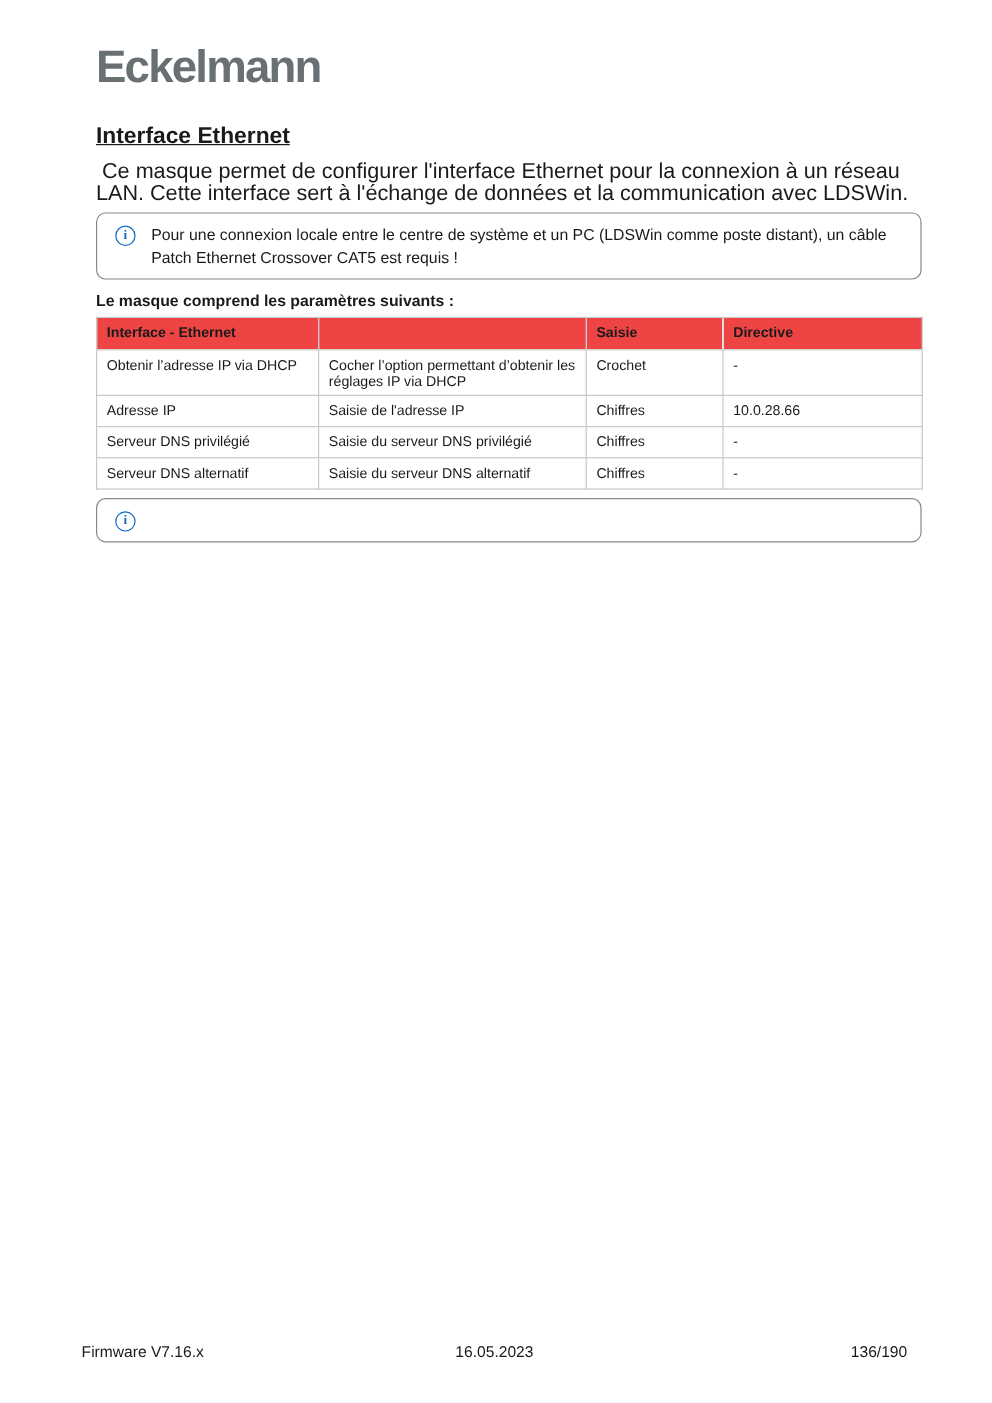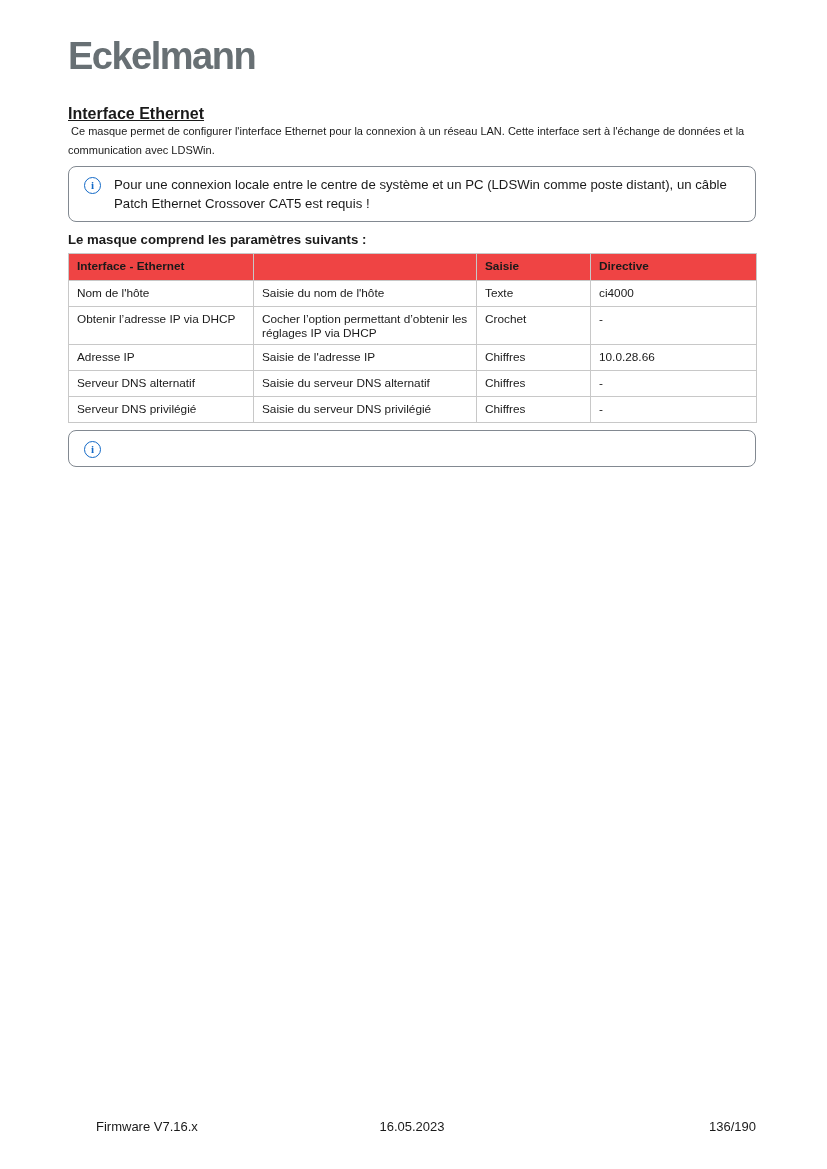--- a/index.html
+++ b/index.html
@@ -6,40 +6,41 @@
   .page {
     position:relative;
     width:827px; height:1169px;
     background:#ffffff;
     font-family:"Liberation Sans", sans-serif;
     color:#1a1a1a;
     overflow:hidden;
   }
   .content {
     position:absolute;
-    left:68px; top:0;
+    left:80px; top:0;
     width:688px;
   }
   .logo {
     margin-top:36px;
     font-size:38px;
     line-height:40px;
     font-weight:bold;
     letter-spacing:-1.5px;
     color:#687074;
   }
   .doc-heading {
     margin-top:29px;
-    font-size:16px;
+    font-size:19px;
     font-weight:bold;
     text-decoration:underline;
     line-height:17px;
   }
   .intro {
-    font-size:11px;
+    margin-top:11px;
+    font-size:18px;
     line-height:19px;
     white-space:pre-wrap;
   }
   .note-box {
     margin-top:6px;
     border:1.5px solid #828991;
     border-radius:8px;
     padding:8px 14px 8px 15px;
     display:flex;
     gap:13px;
@@ -93,21 +94,21 @@
   .note-box.second { margin-top:7px; }
   .footer {
     position:absolute;
     left:68px; right:71px;
     top:1119px;
     display:grid;
     grid-template-columns:1fr auto 1fr;
     font-size:13px;
     line-height:16px;
   }
-  .footer .f-left  { text-align:left;margin-left:28px; }
+  .footer .f-left  { text-align:left; }
   .footer .f-center{ text-align:center; }
   .footer .f-right { text-align:right; }
 </style>
 </head>
 <body>
 
 <div class="page">
   <div class="content">
 
     <div class="logo">Eckelmann</div>
@@ -132,47 +133,41 @@
       </colgroup>
       <thead>
         <tr>
           <th>Interface - Ethernet</th>
           <th></th>
           <th>Saisie</th>
           <th>Directive</th>
         </tr>
       </thead>
       <tbody>
-        <tr>
-          <td>Nom de l'hôte</td>
-          <td>Saisie du nom de l'hôte</td>
-          <td>Texte</td>
-          <td>ci4000</td>
-        </tr>
         <tr class="row-tall">
           <td>Obtenir l’adresse IP via DHCP</td>
           <td>Cocher l’option permettant d’obtenir les réglages IP via DHCP</td>
           <td>Crochet</td>
           <td>-</td>
         </tr>
         <tr>
           <td>Adresse IP</td>
           <td>Saisie de l'adresse IP</td>
           <td>Chiffres</td>
           <td>10.0.28.66</td>
         </tr>
         <tr>
-          <td>Serveur DNS alternatif</td>
-          <td>Saisie du serveur DNS alternatif</td>
+          <td>Serveur DNS privilégié</td>
+          <td>Saisie du serveur DNS privilégié</td>
           <td>Chiffres</td>
           <td>-</td>
         </tr>
         <tr>
-          <td>Serveur DNS privilégié</td>
-          <td>Saisie du serveur DNS privilégié</td>
+          <td>Serveur DNS alternatif</td>
+          <td>Saisie du serveur DNS alternatif</td>
           <td>Chiffres</td>
           <td>-</td>
         </tr>
       </tbody>
     </table>
 
     <div class="note-box second">
       <span class="info-icon">i</span>
     </div>
 

